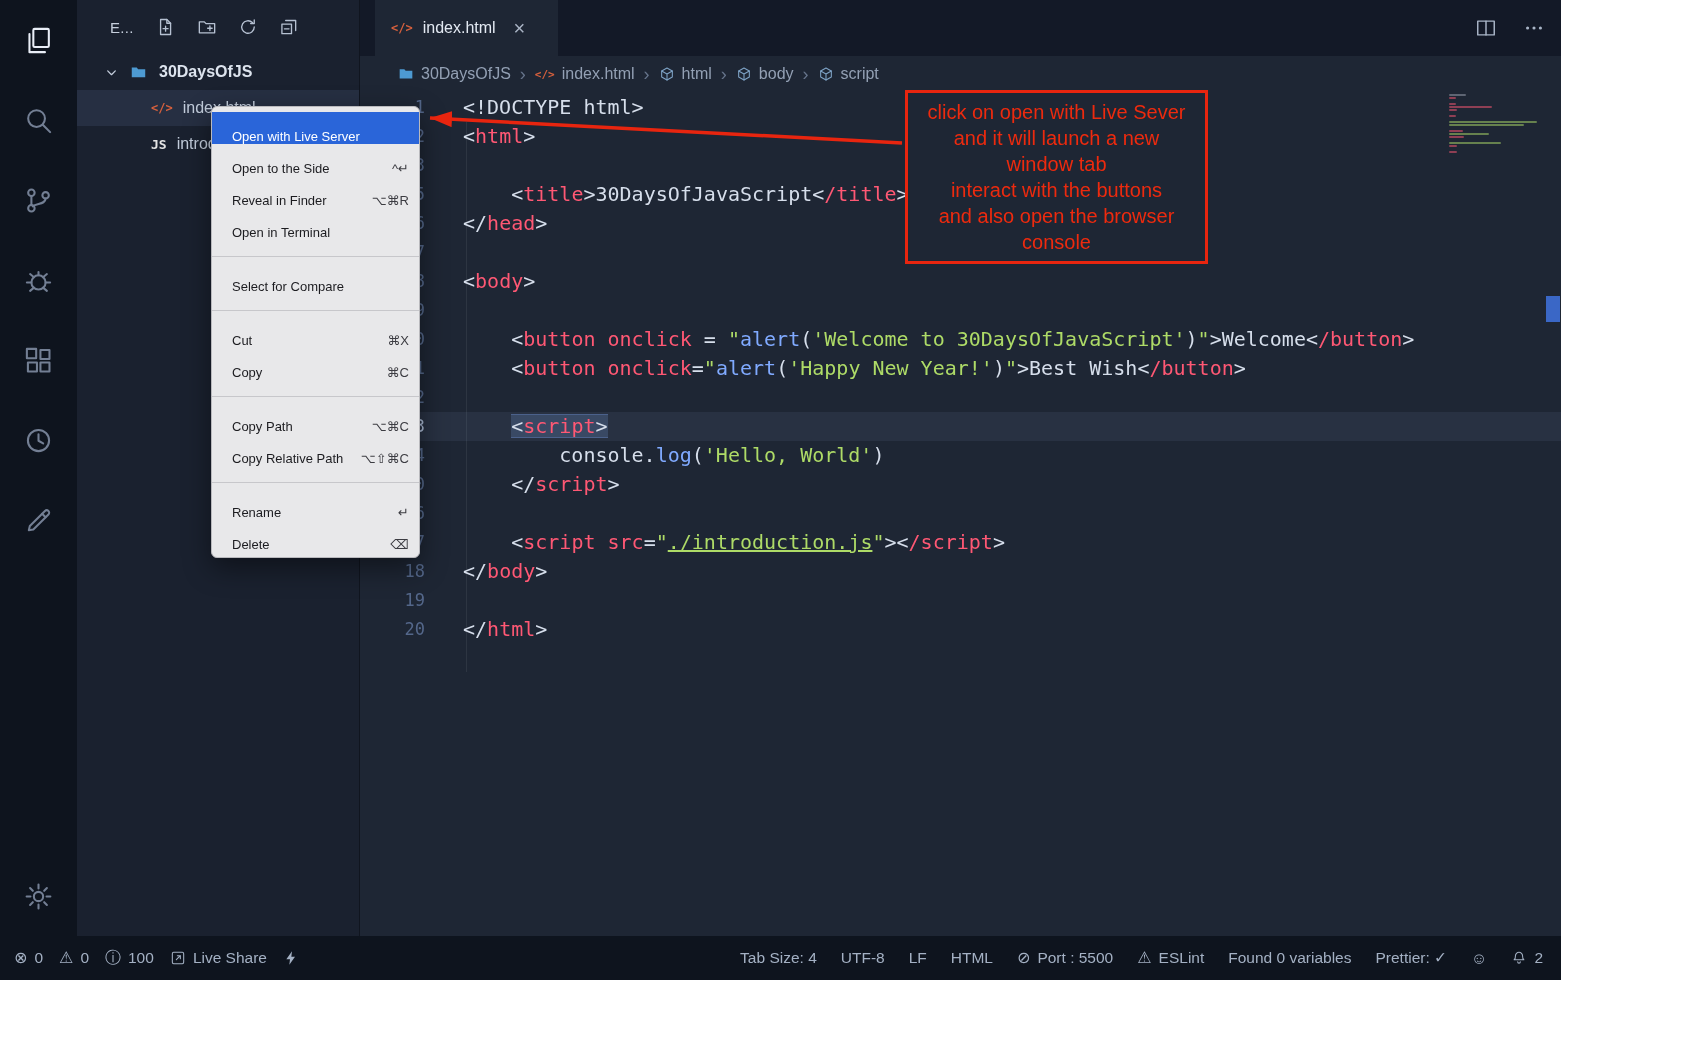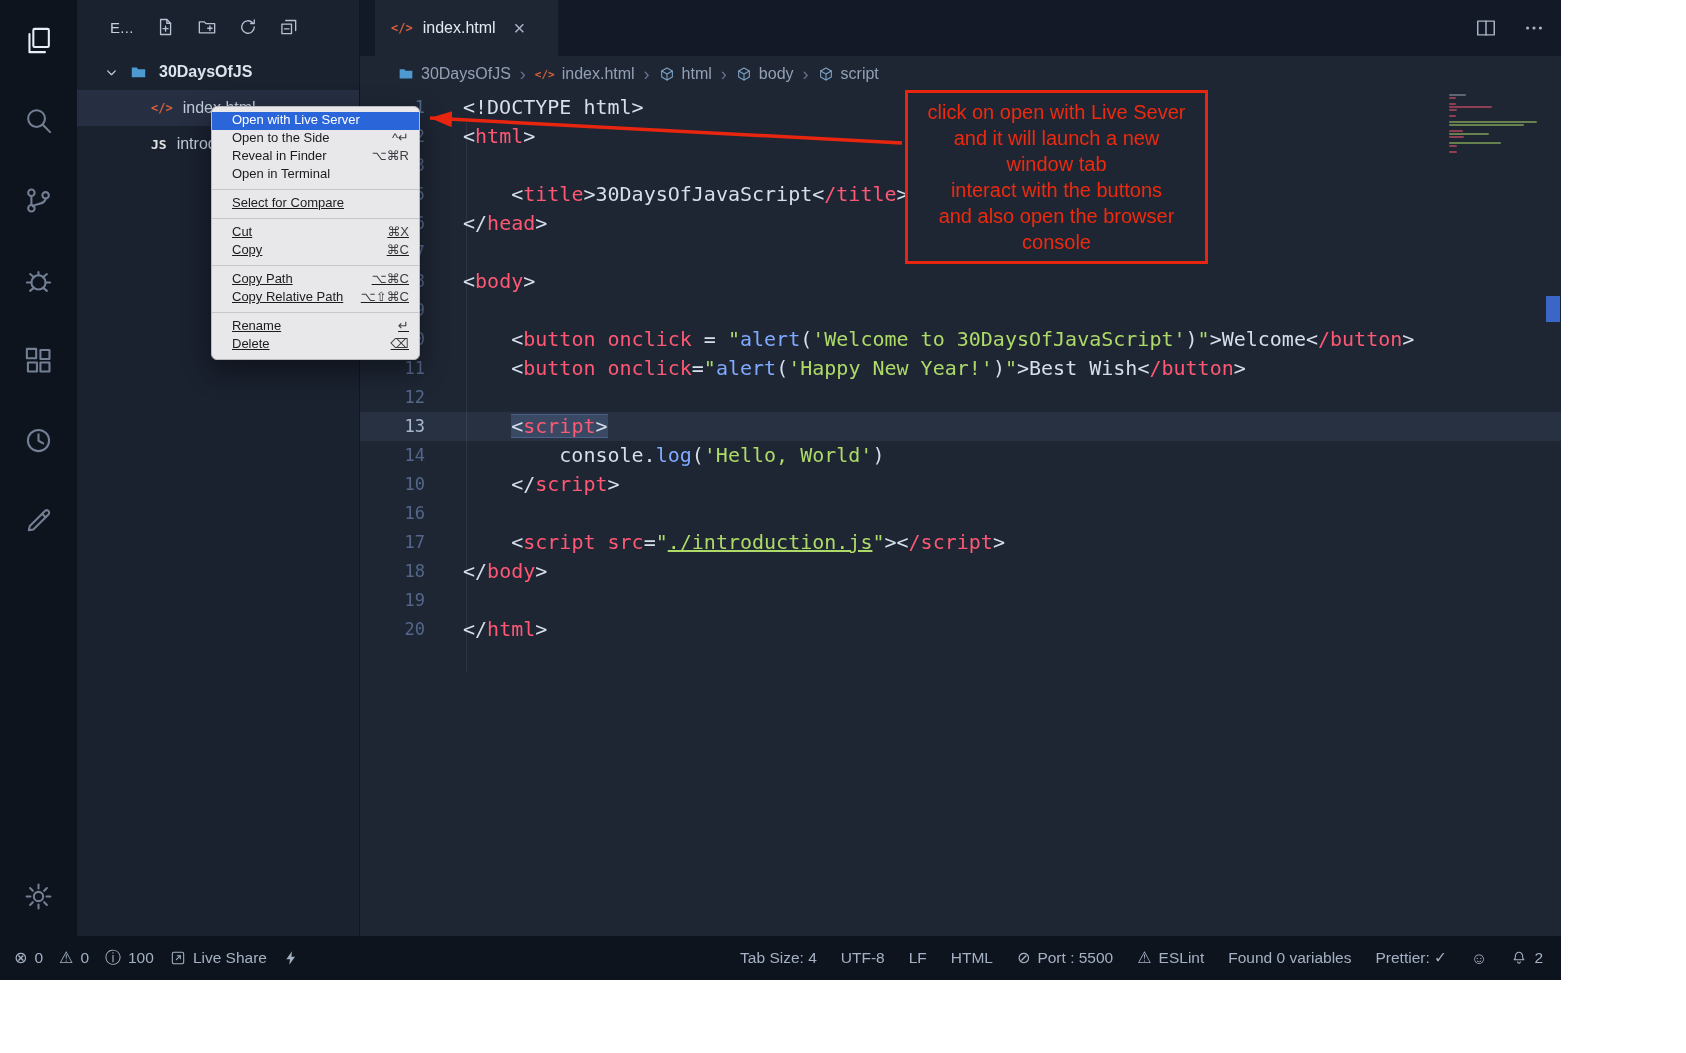--- a/index.html
+++ b/index.html
@@ -81,22 +81,22 @@
     display:flex;align-items:center;color:#a4b1c4;font-size:15.5px;}
   .status-left{display:flex;align-items:center;gap:16px;padding-left:14px;}
   .status-right{margin-left:auto;display:flex;align-items:flex-end;gap:24px;padding-right:18px;}
   .sb-item{display:flex;align-items:center;gap:7px;cursor:pointer;white-space:nowrap}
   .sb-ico{display:flex;align-items:center;font-size:16px;line-height:1}
   .sb-ico svg{width:16px;height:16px}
 
   
   .context-menu{position:absolute;left:211px;top:106px;width:209px;background:#e8e8ea;border:1px solid #b9b9bd;
     border-radius:6px;box-shadow:0 10px 28px rgba(0,0,0,.45);padding:5px 0;z-index:60;font-size:13px;color:#1c1c20;}
-  .menu-group.sep{border-top:1px solid #c7c7cb;margin-top:5px;padding-top:5px;text-decoration:underline;}
-  .menu-item{height:18px;display:flex;align-items:flex-start;padding:0 10px 0 20px;cursor:pointer;}
+  .menu-group.sep{border-top:1px solid #c7c7cb;margin-top:16px;padding-top:5px;}
+  .menu-item{height:32px;display:flex;align-items:flex-end;padding:0 10px 0 20px;cursor:pointer;}
   .menu-item.highlighted{background:#2a65d9;color:#ffffff;}
   .menu-label{white-space:nowrap}
   .menu-shortcut{margin-left:auto;color:#3c3c42;white-space:nowrap}
 
   
   .annotation{position:absolute;left:905px;top:90px;width:303px;min-height:168px;border:3px solid #e8250f;
     z-index:40;display:flex;align-items:center;justify-content:center;padding:6px 4px;}
   .an-line{font-size:20px;line-height:26px;text-align:center;color:#ed2a0e;}
   .arrow-overlay{position:absolute;left:0;top:0;width:1686px;height:1053px;pointer-events:none;z-index:70;}
 </style>

